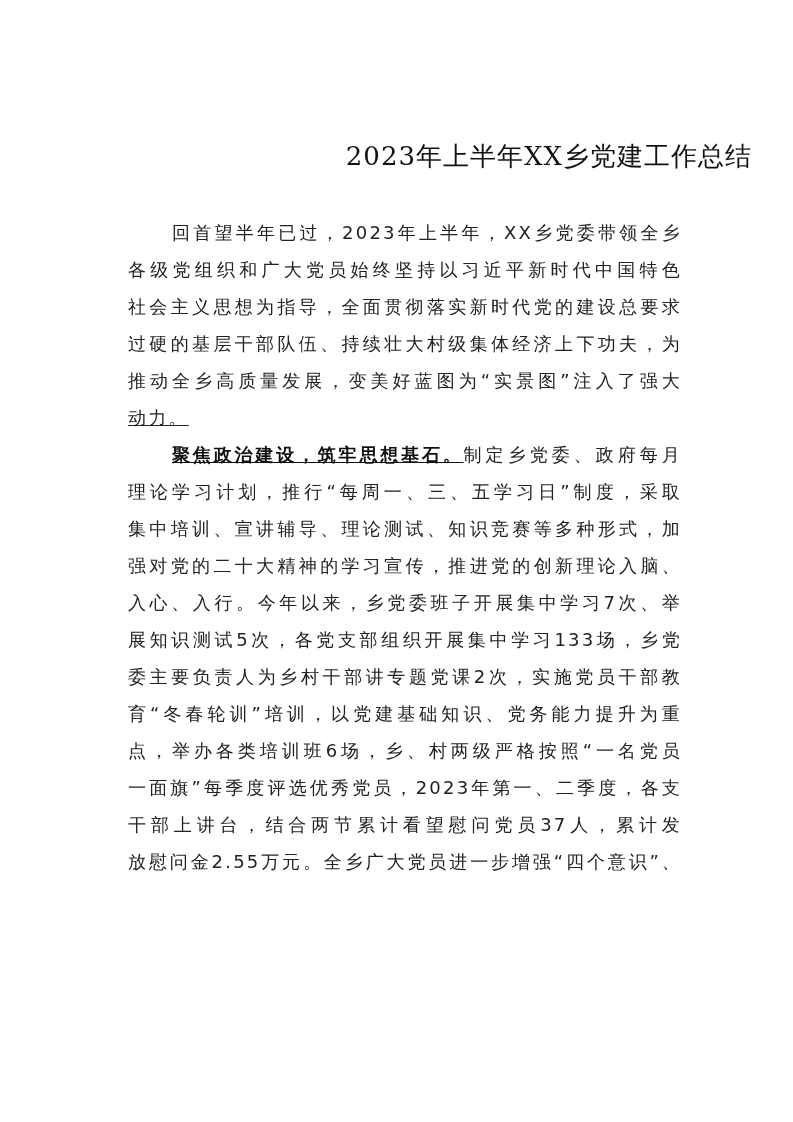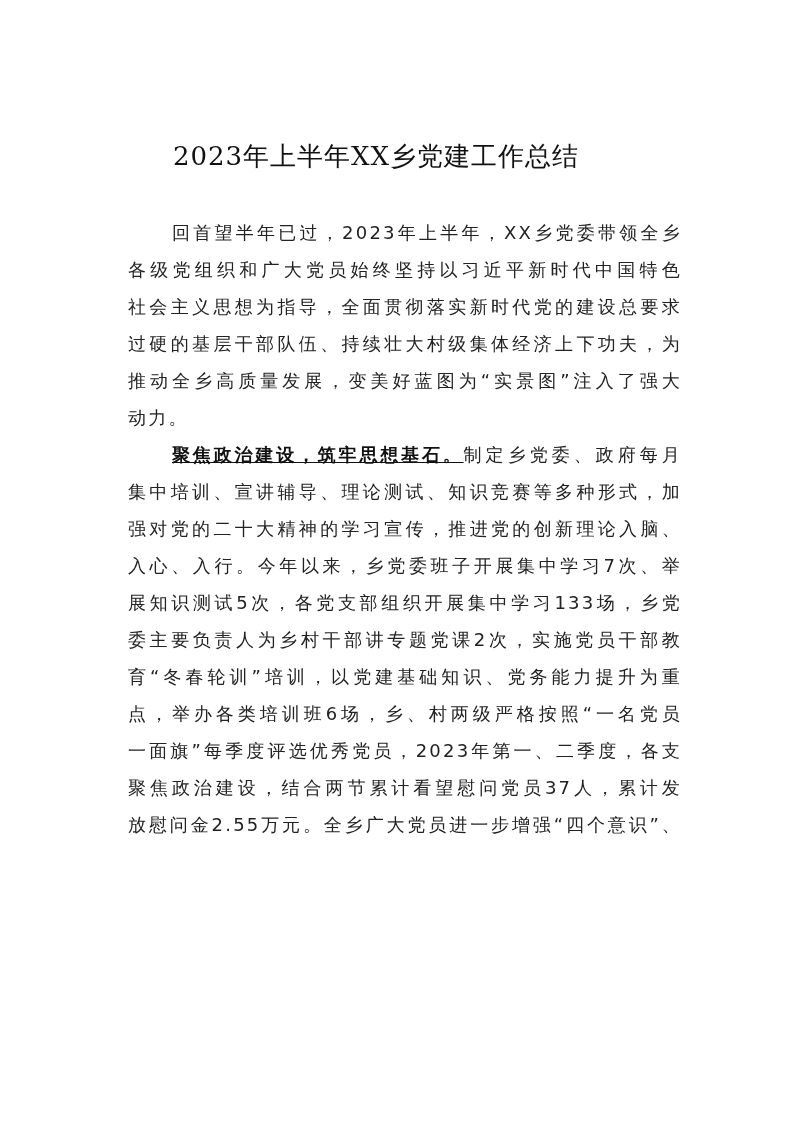--- a/index.html
+++ b/index.html
@@ -1,36 +1,36 @@
 <!DOCTYPE html>
 <html><head>
 <meta charset="utf-8">
 <style>
   html, body { margin: 0; padding: 0; background: #ffffff; }
   body { width: 793px; height: 1122px; position: relative; overflow: hidden; }
   .page { position: absolute; left: 0; top: 0; width: 793px; height: 1122px; background: #fff; }
   .title {
     position: absolute; left: 0; width: 752px; top: 136px;
-    text-align: center;
+    text-align: right;
     font-family: "DejaVu Serif", "Liberation Serif", serif;
     font-size: 26px; color: #111; letter-spacing: 1px;
     line-height: 40px;
   }
   .body-text {
     position: absolute; left: 120px; top: 214px; width: 554px;
     font-family: "DejaVu Sans", "Liberation Sans", sans-serif;
     font-size: 18px; color: #222; margin-left: 8px;
   }
   .line {
     height: 37px; line-height: 37px;
     white-space: nowrap;
     text-align: justify; text-align-last: justify;
     letter-spacing: 2.2px;
   }
-  .line.last { text-align-last: left; }
+  .line.last { text-align-last: left; text-decoration: underline; }
   .line.indent { padding-left: 44px; }
   .bold { font-weight: bold; color: #111; letter-spacing: 1px; text-decoration: underline; }
 </style>
 </head>
 <body>
 
 <div class="page">
   <div class="title">2023年上半年XX乡党建工作总结</div>
 
   <div class="body-text">
@@ -40,25 +40,26 @@
       <div class="line">社会主义思想为指导，全面贯彻落实新时代党的建设总要求</div>
       <div class="line">过硬的基层干部队伍、持续壮大村级集体经济上下功夫，为</div>
       <div class="line">推动全乡高质量发展，变美好蓝图为“实景图”注入了强大</div>
       <div class="line last">动力。</div>
     </div>
 
     <div>
       <div class="line indent">
         <span class="bold">聚焦政治建设，筑牢思想基石。</span><span>制定乡党委、政府每月</span>
       </div>
+      <div class="line">理论学习计划，推行“每周一、三、五学习日”制度，采取</div>
       <div class="line">集中培训、宣讲辅导、理论测试、知识竞赛等多种形式，加</div>
       <div class="line">强对党的二十大精神的学习宣传，推进党的创新理论入脑、</div>
       <div class="line">入心、入行。今年以来，乡党委班子开展集中学习7次、举</div>
       <div class="line">展知识测试5次，各党支部组织开展集中学习133场，乡党</div>
       <div class="line">委主要负责人为乡村干部讲专题党课2次，实施党员干部教</div>
       <div class="line">育“冬春轮训”培训，以党建基础知识、党务能力提升为重</div>
       <div class="line">点，举办各类培训班6场，乡、村两级严格按照“一名党员</div>
       <div class="line">一面旗”每季度评选优秀党员，2023年第一、二季度，各支</div>
-      <div class="line">聚焦政治建设，结合两节累计看望慰问党员37人，累计发</div>
+      <div class="line">干部上讲台，结合两节累计看望慰问党员37人，累计发</div>
       <div class="line">放慰问金2.55万元。全乡广大党员进一步增强“四个意识”、</div>
     </div>
   </div>
 </div>
 
 </body></html>

